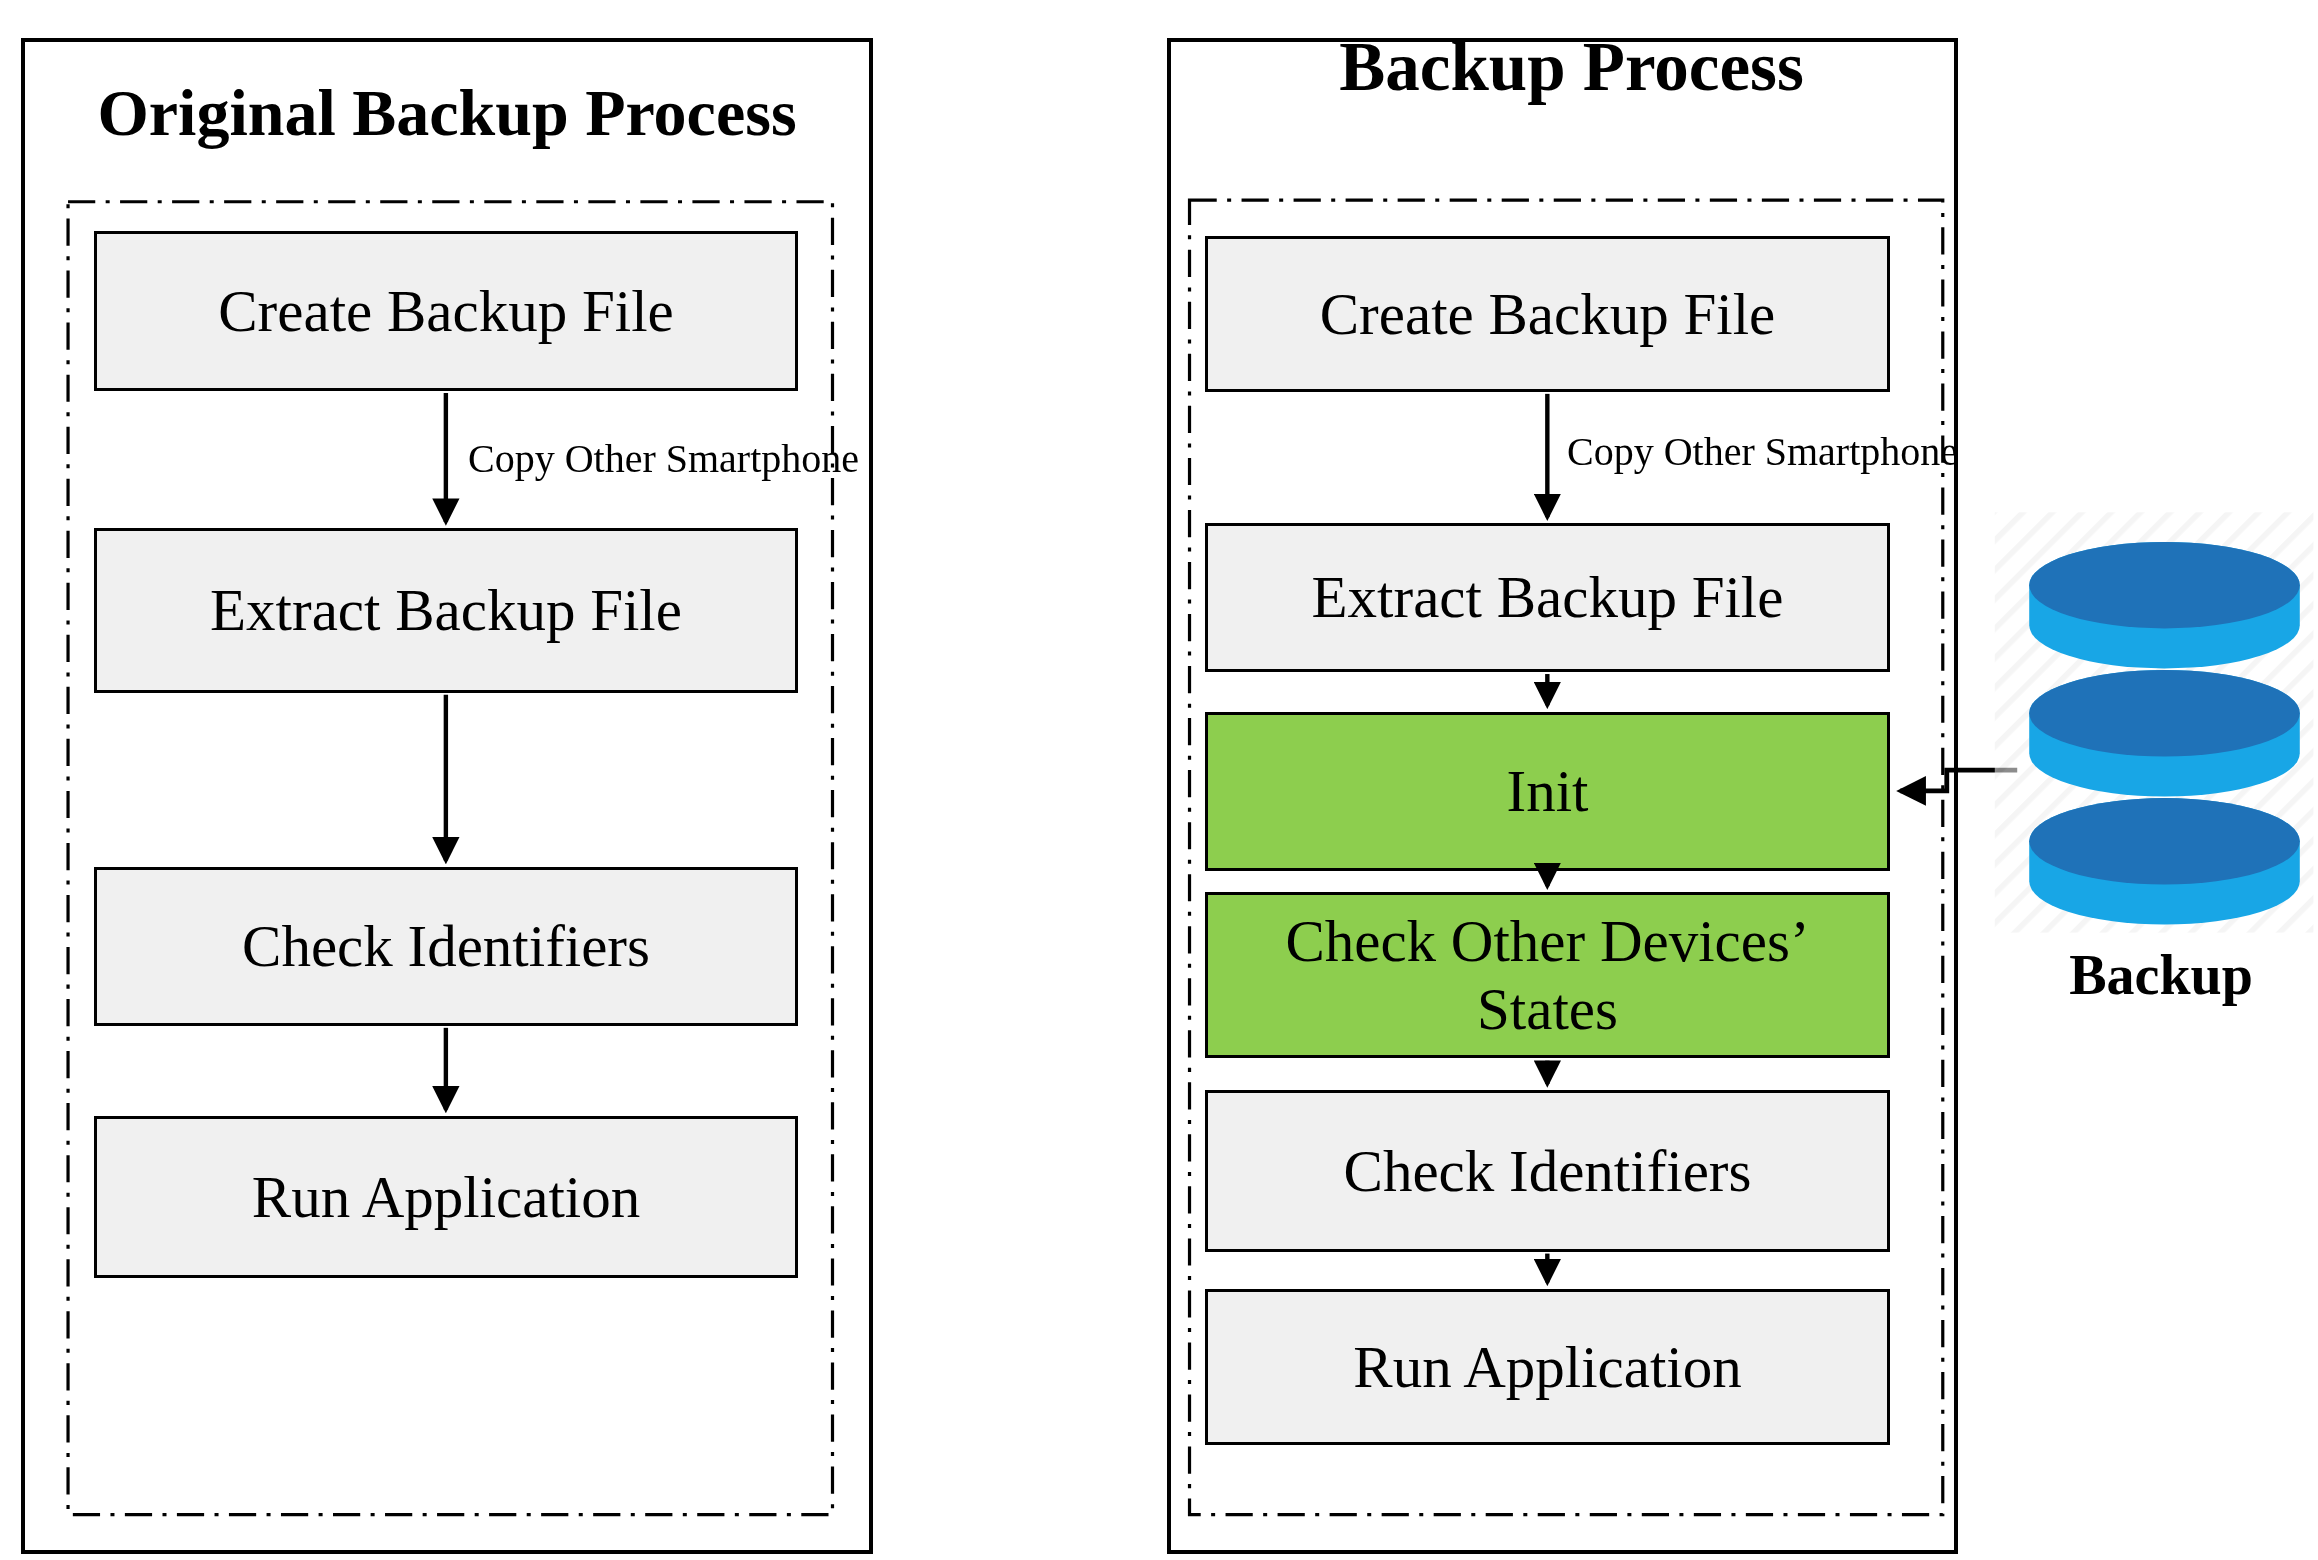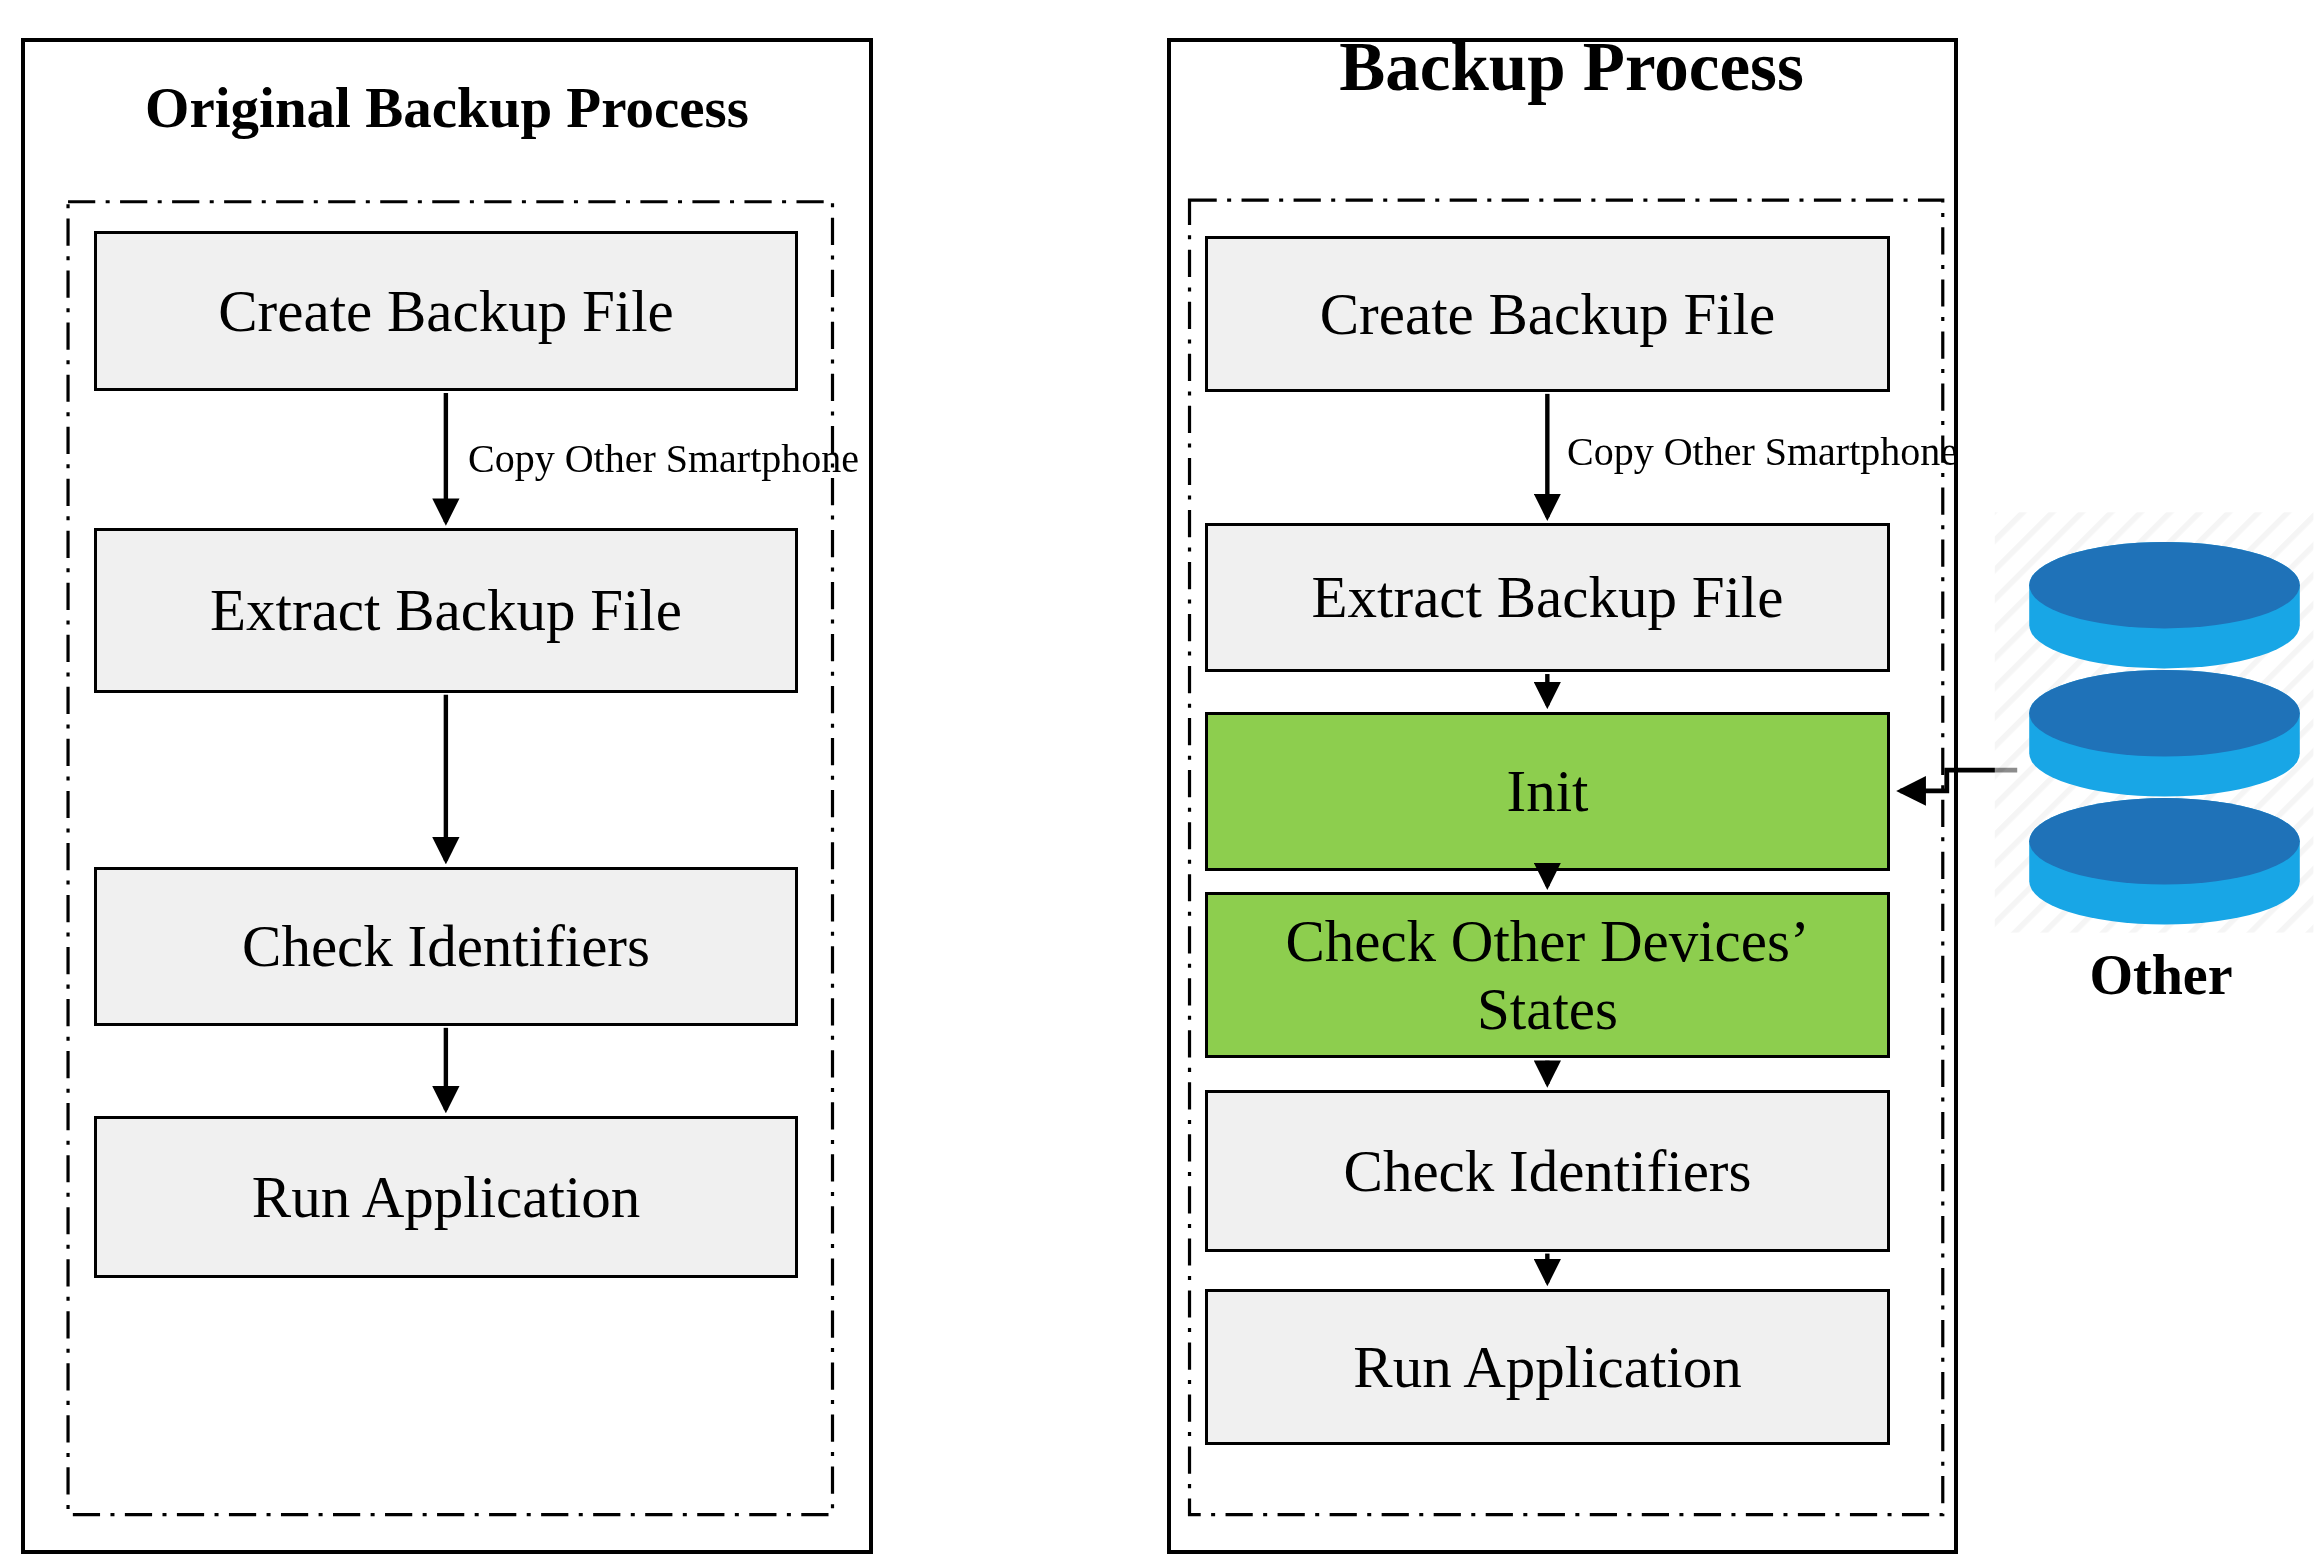--- a/index.html
+++ b/index.html
@@ -8,21 +8,21 @@
   .canvas{position:absolute;left:0;top:0;width:2319px;height:1561px;background:#fff;}
   .layer{position:absolute;inset:0;}
 
   
   .panel-rect{position:absolute;border:4.8px solid #000;box-sizing:border-box;background:transparent;}
   #leftPanelRect {left:21px;  top:38px; width:852px; height:1516px;}
   #rightPanelRect{left:1167px;top:38px; width:791px;  height:1516px;}
 
   
   .panel-title{position:absolute;font-weight:bold;text-align:center;line-height:1.18;}
-  #leftTitle {left:21px;  top:74px;  width:852px; font-size:57px;}
+  #leftTitle {left:21px;  top:74px;  width:852px; font-size:66px;}
   #rightTitle{left:1167px; top:27px;  width:791px;  font-size:69px;margin-left:9px;}
   #rightTitle .tline{display:block;}
 
   
   .fbox{position:absolute;box-sizing:border-box;background:#f0f0f0;border:3.2px solid #000;
         display:flex;align-items:center;justify-content:center;text-align:center;
         font-weight:normal;font-size:59px;line-height:1.16;}
   .fbox.green{background:#8dce4e;}
   #L1{left:94px;top:231px;width:704px;height:160px;}
   #L2{left:94px;top:528px;width:704px;height:165px;}
@@ -73,21 +73,21 @@
     <div class="fbox" id="R1">Create Backup File</div>
     <div class="fbox" id="R2">Extract Backup File</div>
     <div class="fbox green" id="R4">Check Other Devices’ States</div>
     <div class="fbox green" id="R3">Init</div>
     <div class="fbox" id="R5">Check Identifiers</div>
     <div class="fbox" id="R6">Run Application</div>
 
     <div class="edge-label" id="rightEdgeLabel">Copy Other Smartphone</div>
   </div>
 
-  <div id="serverLabel">Other</div>
+  <div id="serverLabel">Backup</div>
 
   <svg class="overlay" viewBox="0 0 2897 1950">
     <defs>
       <marker id="ah" viewBox="0 0 10 10" refX="8.6" refY="5" markerWidth="6.2" markerHeight="6.2" orient="auto-start-reverse">
         <path d="M0,0 L10,5 L0,10 z" fill="#000"></path>
       </marker>
       <pattern id="hatch" width="26" height="26" patternUnits="userSpaceOnUse" patternTransform="rotate(45)">
         <rect width="26" height="26" fill="#ffffff"></rect>
         <rect x="0" y="0" width="7" height="26" fill="#ededed"></rect>
       </pattern>

